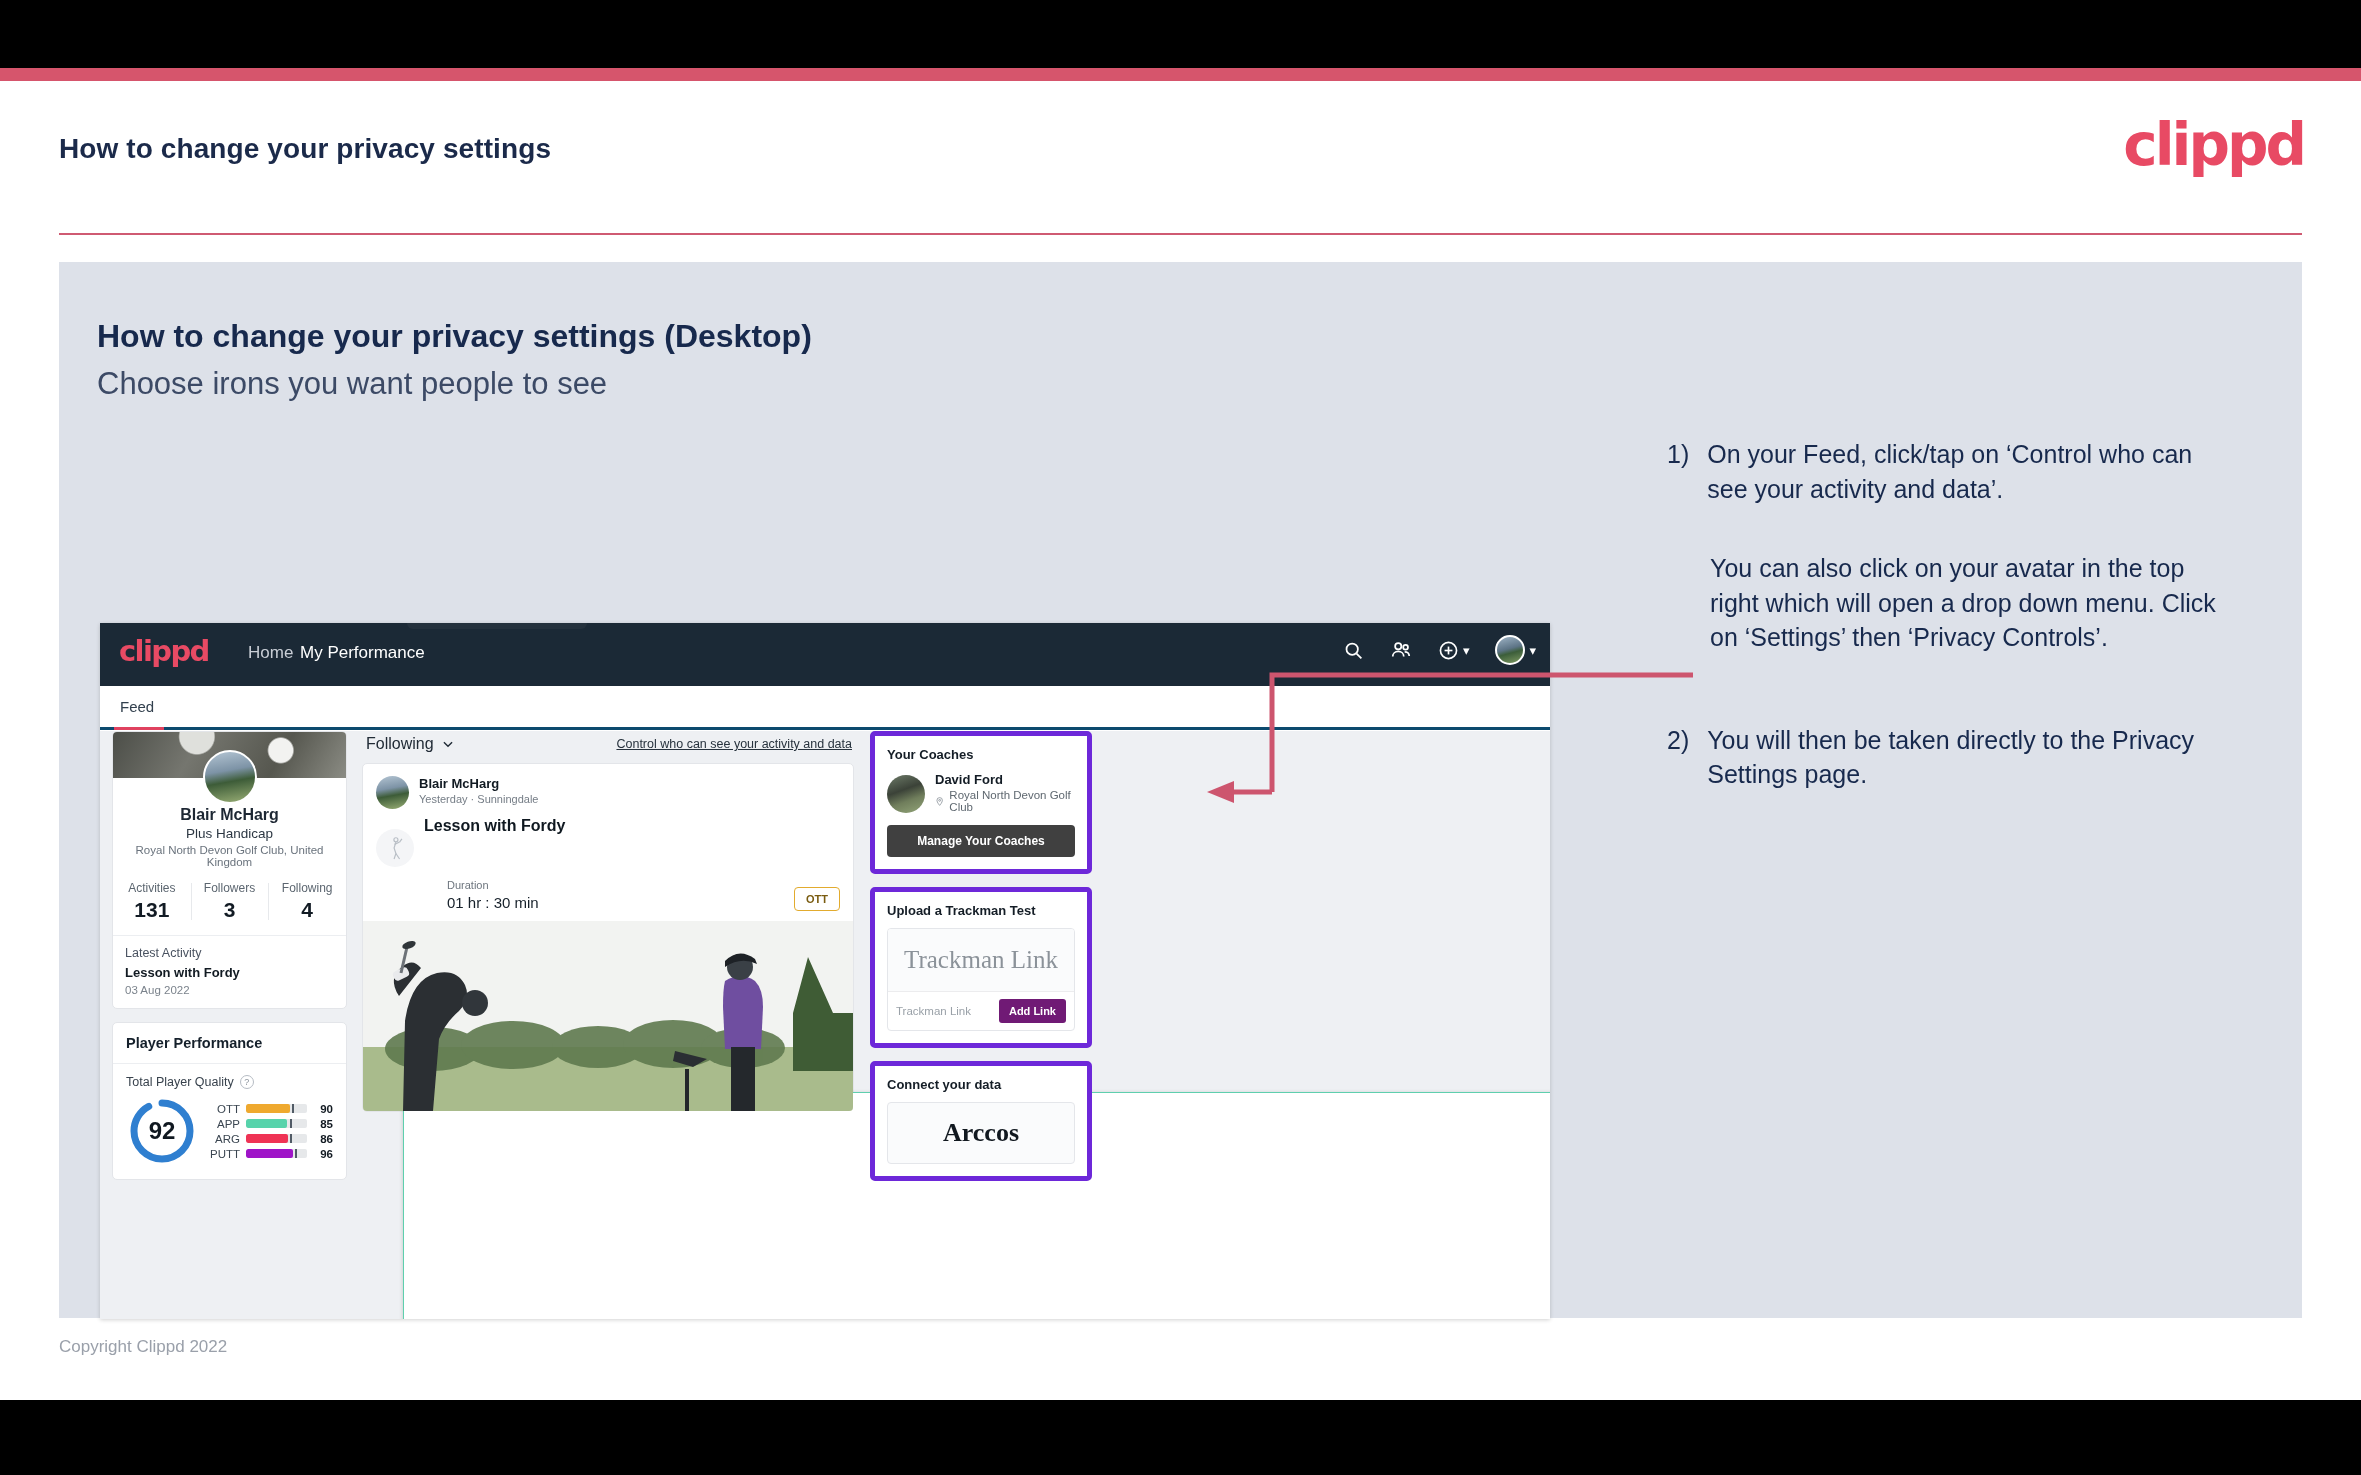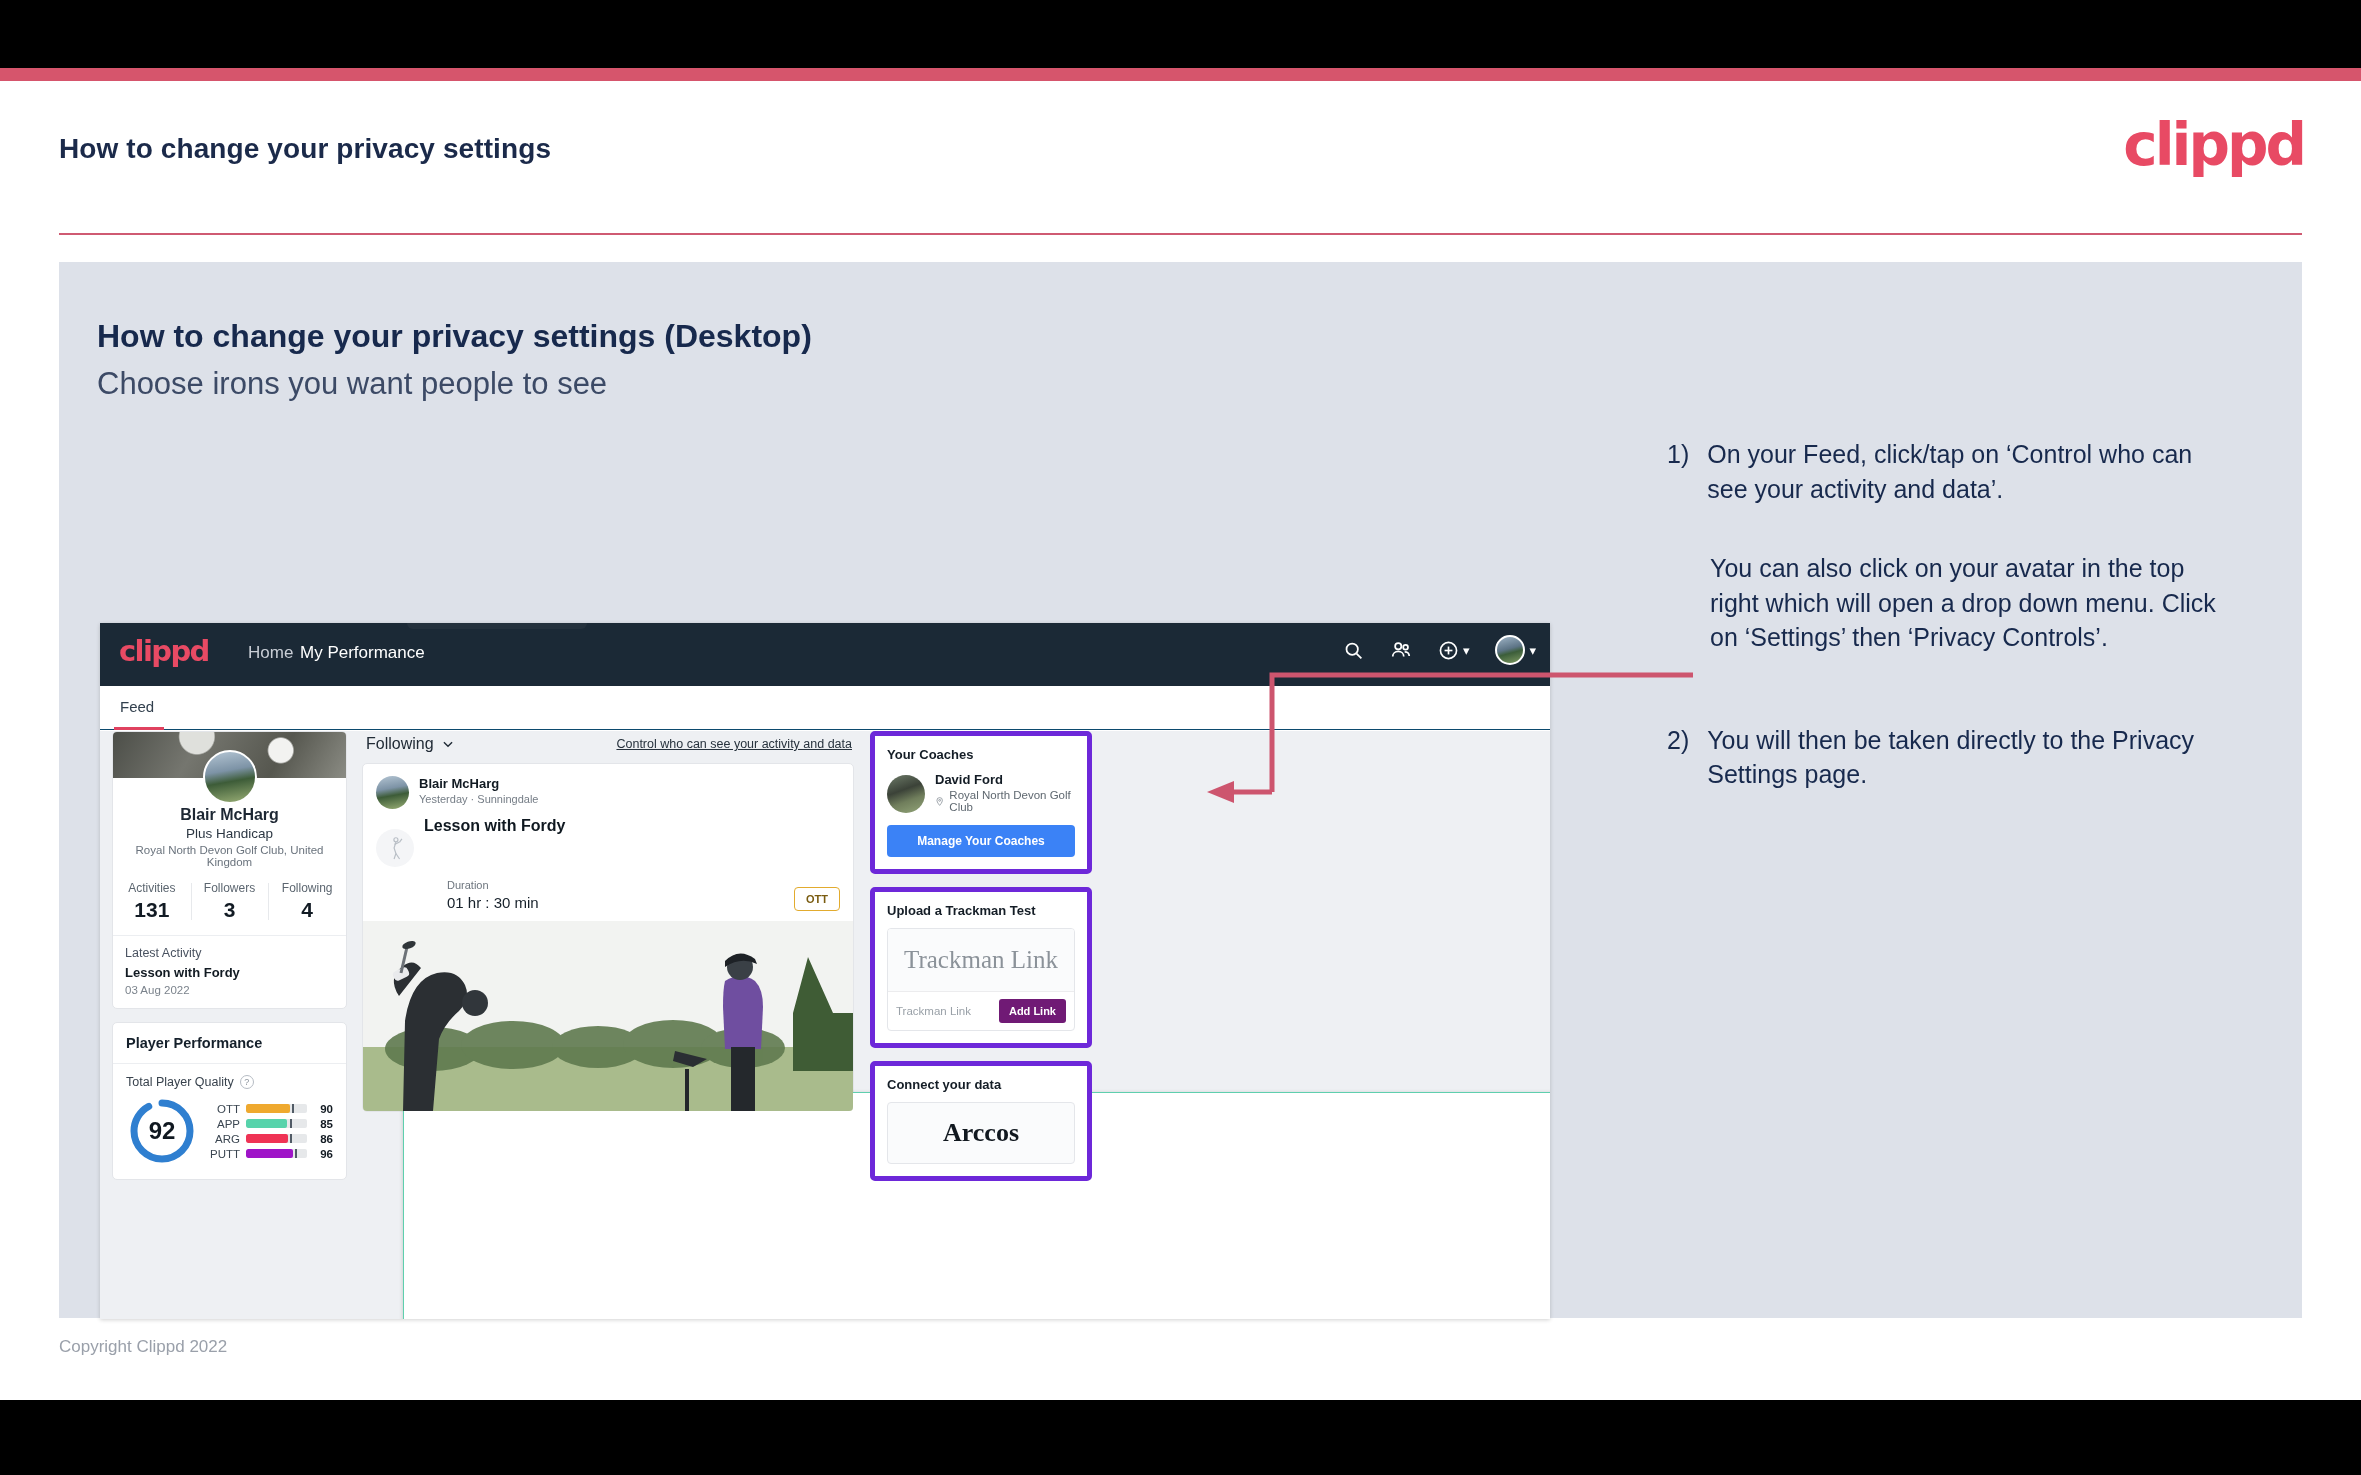--- a/index.html
+++ b/index.html
@@ -77,21 +77,21 @@
   .navavatar {
     width:30px; height:30px; border-radius:50%;
     background:linear-gradient(165deg,#9fb4c6 0%,#5d7486 45%,#3c5e3a 60%,#7f9a63 100%);
     border:2px solid #fff;
   }
   .dark-notch{ position:absolute; left:307px; top:-8px; width:180px; height:14px;
                background:#24313d; border-radius:0 0 6px 6px; }
 
   
   .tabs { position:absolute; left:0; top:63px; width:1450px; height:44px; background:#fff;
-          border-bottom:1px solid #0c4a6e; }
+          border-bottom:3px solid #0c4a6e; }
   .tab { position:absolute; left:20px; top:12px; font-size:15px; color:#32404e; }
   .tab-underline { position:absolute; left:14px; top:41px; width:50px; height:3px; background:#e0415f; }
 
   .app-body { position:absolute; left:0; top:108px; width:1450px; height:588px; background:#eef0f3; }
 
   
   .col-left { position:absolute; left:12px; top:0; width:235px; }
   .card { background:#fff; border:1px solid #e3e5e9; border-radius:5px; }
   .profile-card { position:relative; overflow:hidden; }
   .cover {
@@ -168,21 +168,21 @@
   
   .col-right { position:absolute; left:770px; top:0; width:222px; }
   .rcard { background:#fff; border:5px solid #6d28d9; border-radius:5px; padding:11px 12px 12px; }
   .rcard + .rcard { margin-top:13px; }
   .rtitle { font-size:13px; font-weight:700; color:#141d26; }
   .coach { display:flex; align-items:flex-end; gap:10px; margin-top:10px; }
   .coach-av { width:38px; height:38px; border-radius:50%; flex:none;
               background:linear-gradient(160deg,#6f7d6a 0%,#3b4238 40%,#707e5c 65%,#93a579 100%); }
   .coach-name { font-size:13px; font-weight:700; color:#131c25; }
   .coach-club { font-size:11.5px; color:#5f6870; margin-top:2px; display:flex; align-items:center; gap:5px; }
-  .btn-dark { margin-top:12px; width:100%; background:#3b82f6; color:#fff; border:none;
+  .btn-dark { margin-top:12px; width:100%; background:#404040; color:#fff; border:none;
               border-radius:4px; padding:9px 0; font-size:12px; font-weight:700;
               font-family:"Liberation Sans", sans-serif; }
   .dropbox { margin-top:10px; border:1px solid #e4e6ea; border-radius:4px; overflow:hidden; }
   .dropbox .brand { height:62px; background:#fafbfc; display:flex; align-items:center; justify-content:center;
                     font-family:"Liberation Serif", serif; font-size:25px; color:#8b9299; }
   .dropbox .linkrow { display:flex; align-items:center; justify-content:space-between;
                       padding:7px 8px; border-top:1px solid #ececee; }
   .ph { font-size:11.5px; color:#9aa1a8; }
   .btn-sm { background:#701a75; color:#fff; border:none; border-radius:3px;
             padding:6px 10px; font-size:11px; font-weight:700;

